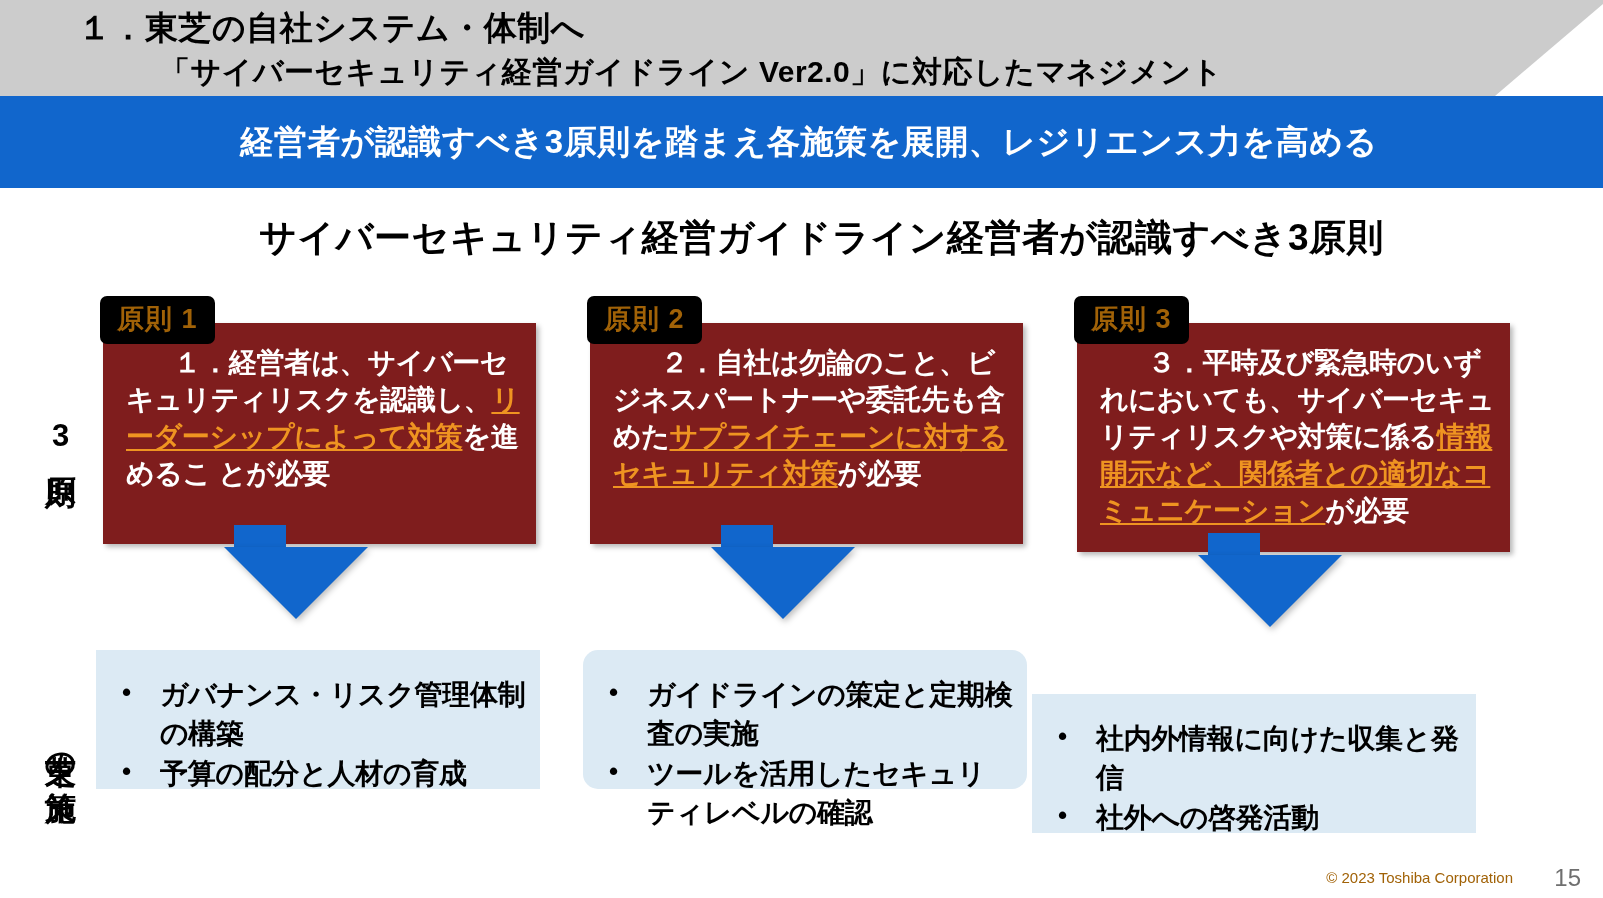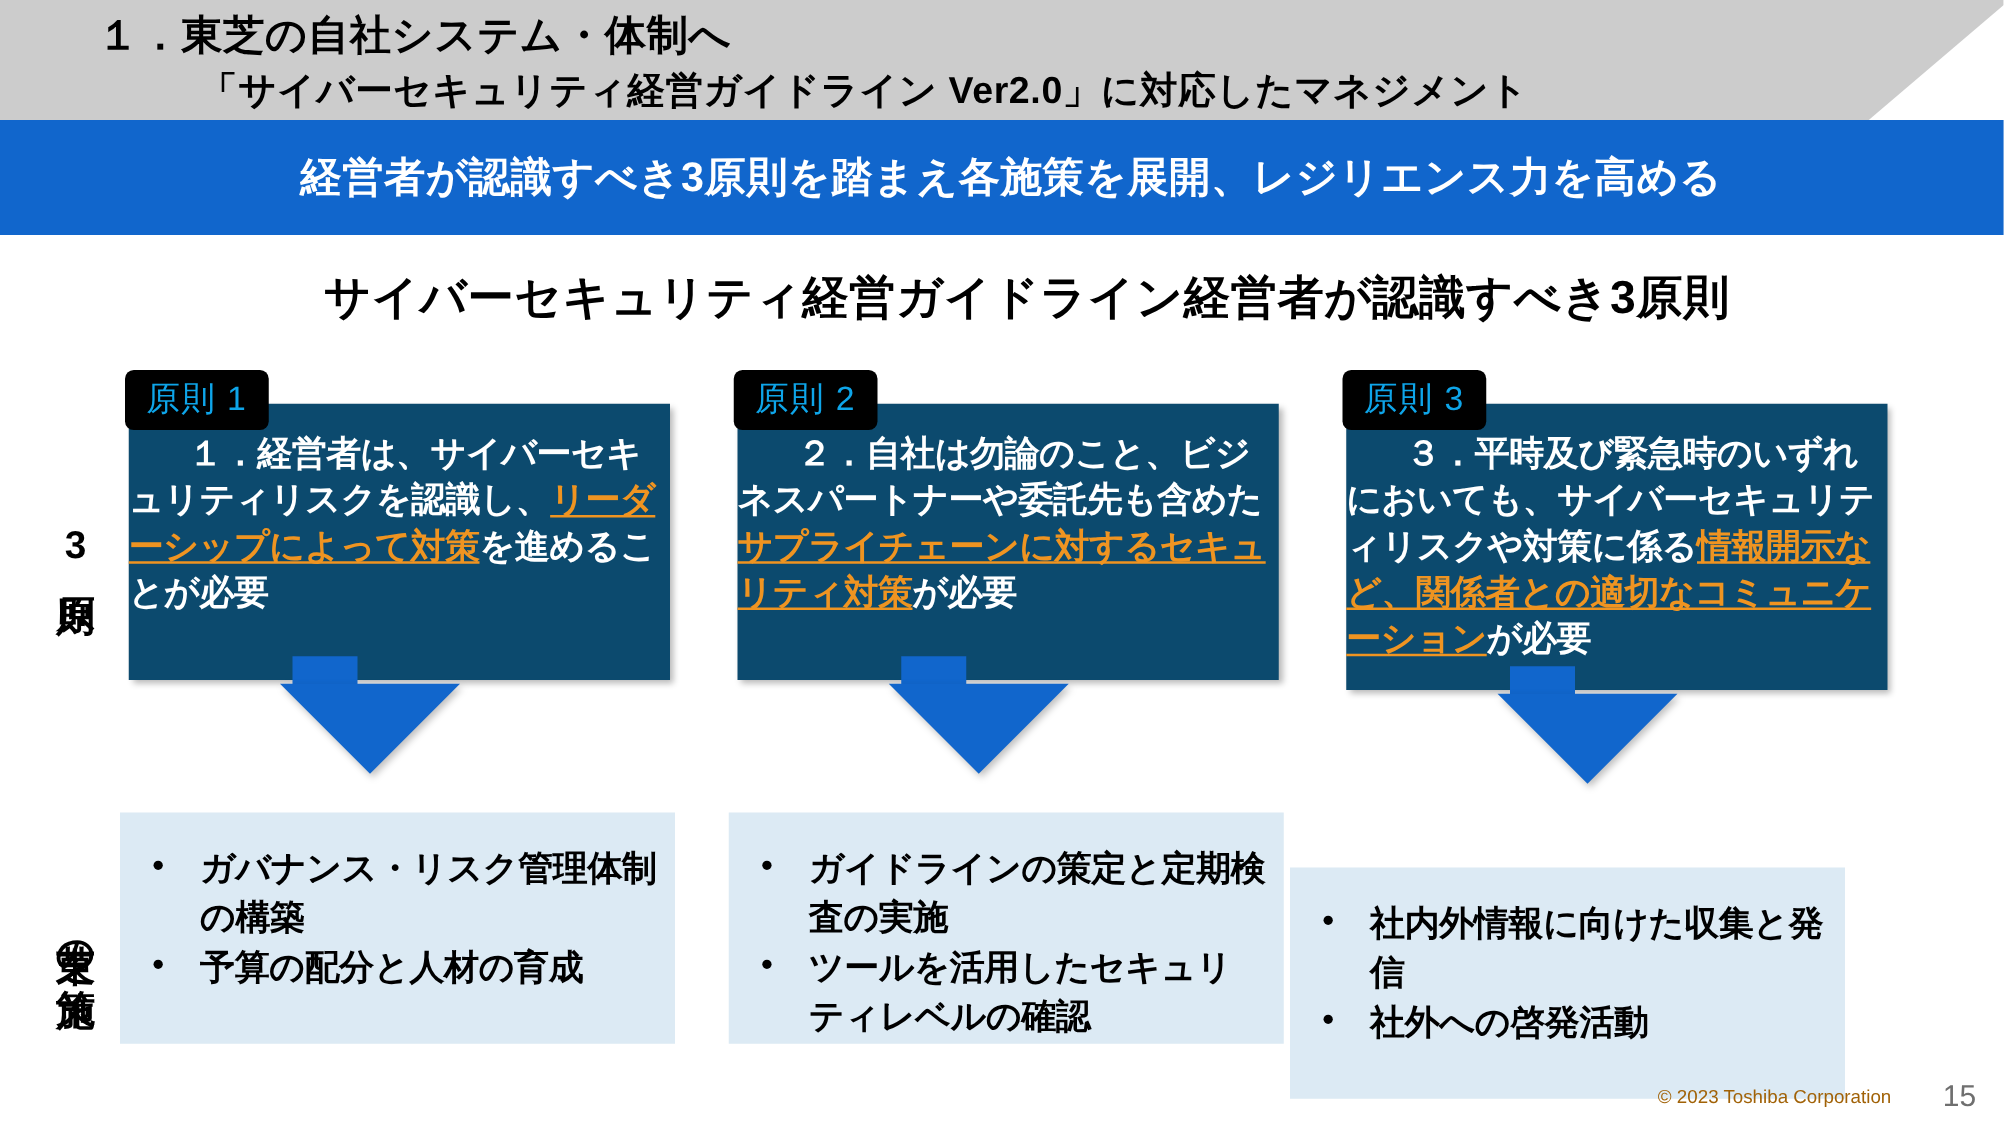--- a/index.html
+++ b/index.html
@@ -100,39 +100,39 @@
   
   .col { position: absolute; top: 296px; }
   .col-1 { left: 96px;  width: 440px; }
   .col-2 { left: 583px; width: 440px; }
   .col-3 { left: 1070px; width: 440px; }
 
   .tag {
     position: absolute;
     left: 4px; top: 0px;
     background: #000000;
-    color: #0ea5e9;
+    color: #a16207;
     font-size: 27px;
-    font-weight: normal;
+    font-weight: bold;
     padding: 5px 17px 7px 17px;
     border-radius: 7px;
     z-index: 5;
     letter-spacing: 1px;
     white-space: nowrap;
   }
 
   .principle-box {
     position: absolute;
     left: 7px; top: 27px;
     width: 433px;
     height: 221px;
-    background: #0c4a6e;
+    background: #7f1d1d;
     box-shadow: 3px 3px 5px rgba(0,0,0,0.28);
     box-sizing: border-box;
-    padding: 22px 8px 0 0;
+    padding: 22px 8px 0 23px;
   }
   .principle-box-3 { height: 229px; }
 
   .principle-text {
     font-size: 28px;
     font-weight: bold;
     color: #ffffff;
     line-height: 1.32;
     letter-spacing: -0.4px;
     text-indent: 20px;
@@ -163,27 +163,27 @@
   .a2 { left: 711px; }
   .a3 { left: 1198px; }
   .arrow-top  { top: 547px; }
   .stem-top   { top: 525px; }
 
   
   .measure-box {
     position: absolute;
     top: 650px;
     width: 444px;
-    height: 185px;
+    height: 139px;
     background: #dceaf4;
     box-sizing: border-box;
     padding: 26px 14px 0 18px;
   }
   .m1 { left: 96px; }
-  .m2 { left: 583px; }
+  .m2 { left: 583px; border-radius: 15px; }
   .m3 { left: 1032px; margin-top: 44px; }
 
   .measure-list {
     margin: 0;
     padding: 0;
     list-style: none;
   }
   .measure-list li {
     position: relative;
     font-size: 28px;

